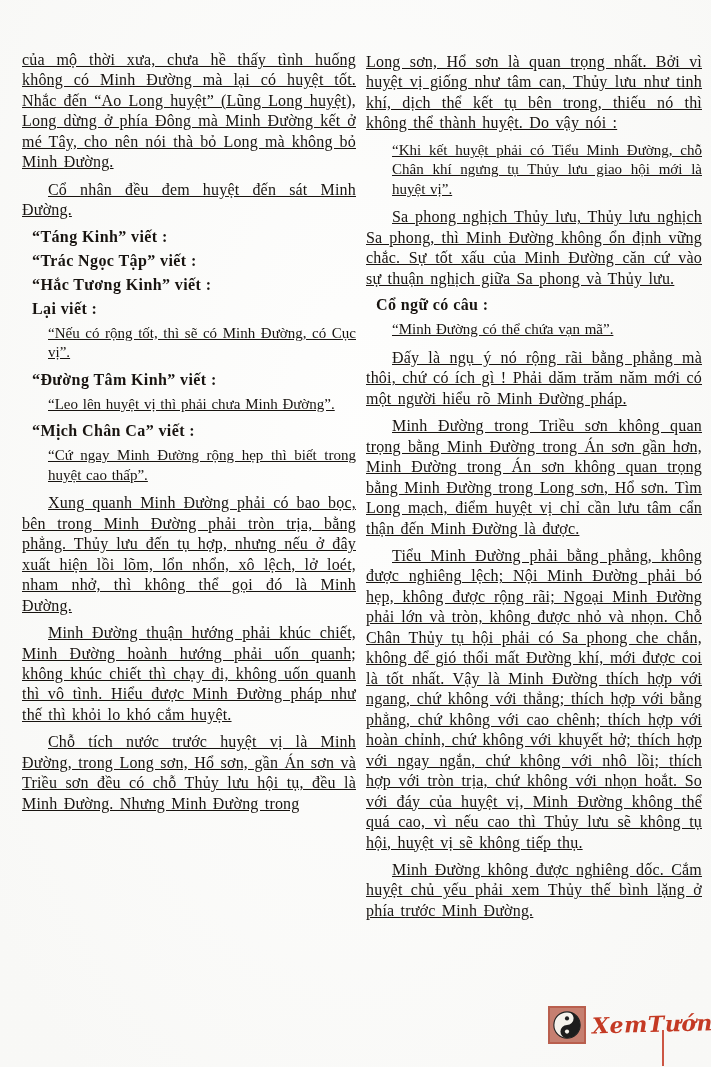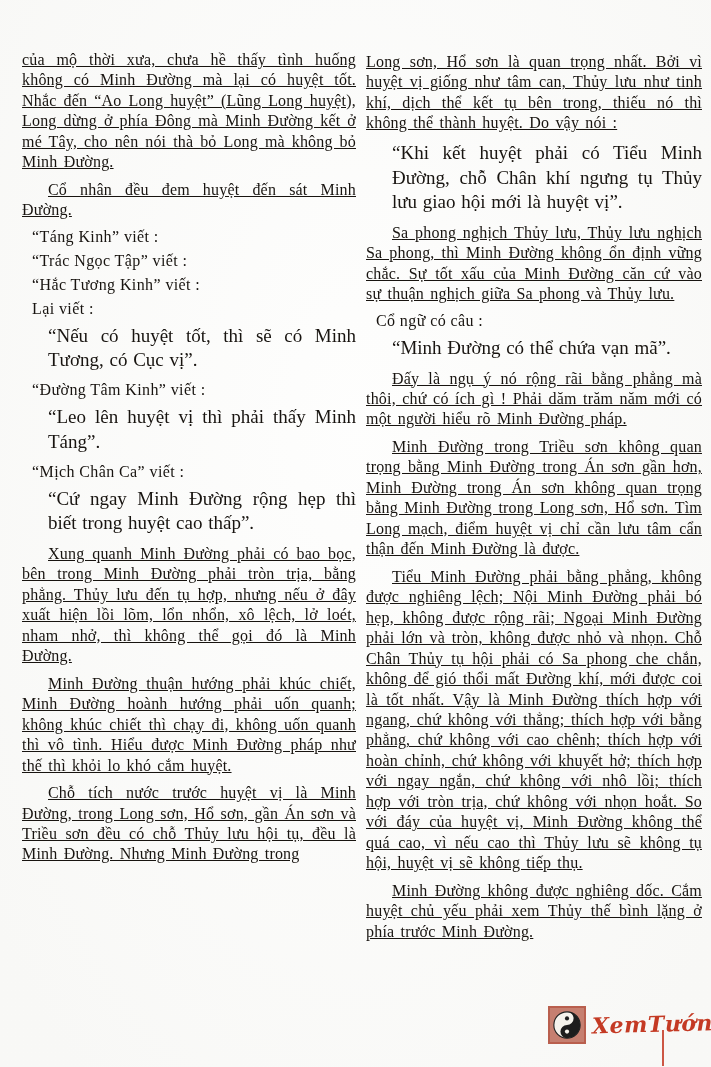--- a/index.html
+++ b/index.html
@@ -36,30 +36,31 @@
     text-indent: 26px;
     margin: 0 0 7px 0;
     word-spacing: 2px;
     letter-spacing: 0.2px;
     text-decoration: underline;
   }
   .para.continuation { text-indent: 0; }
 
   .quote-heading {
     font-size: 16px;
-    font-weight: normal;
+    font-weight: bold;
     margin: 5px 0 6px 10px;
     letter-spacing: 0.4px;
   }
   .quote {
-    font-size: 19px;
+    font-size: 15px;
     line-height: 1.3;
     text-align: justify;
     margin: 0 0 8px 26px;
     word-spacing: 1px;
+    text-decoration: underline;
   }
 
   .watermark {
     position: absolute;
     left: 548px;
     top: 1004px;
     width: 150px;
     height: 44px;
   }
   .yin-yang-box {
@@ -115,23 +116,23 @@
 
 <div class="page">
 
   <div class="column left">
     <p class="para continuation">của mộ thời xưa, chưa hề thấy tình huống không có Minh Đường mà lại có huyệt tốt. Nhắc đến “Ao Long huyệt” (Lũng Long huyệt), Long dừng ở phía Đông mà Minh Đường kết ở mé Tây, cho nên nói thà bỏ Long mà không bỏ Minh Đường.</p>
     <p class="para">Cổ nhân đều đem huyệt đến sát Minh Đường.</p>
     <p class="quote-heading">“Táng Kinh” viết :</p>
     <p class="quote-heading">“Trác Ngọc Tập” viết :</p>
     <p class="quote-heading">“Hắc Tương Kinh” viết :</p>
     <p class="quote-heading">Lại viết :</p>
-    <p class="quote">“Nếu có huyệt tốt, thì sẽ có Minh Tương, có Cục vị”.</p>
+    <p class="quote">“Nếu có rộng tốt, thì sẽ có Minh Đường, có Cục vị”.</p>
     <p class="quote-heading">“Đường Tâm Kinh” viết :</p>
-    <p class="quote">“Leo lên huyệt vị thì phải thấy Minh Táng”.</p>
+    <p class="quote">“Leo lên huyệt vị thì phải chưa Minh Đường”.</p>
     <p class="quote-heading">“Mịch Chân Ca” viết :</p>
     <p class="quote">“Cứ ngay Minh Đường rộng hẹp thì biết trong huyệt cao thấp”.</p>
     <p class="para">Xung quanh Minh Đường phải có bao bọc, bên trong Minh Đường phải tròn trịa, bằng phẳng. Thủy lưu đến tụ hợp, nhưng nếu ở đây xuất hiện lồi lõm, lổn nhổn, xô lệch, lở loét, nham nhở, thì không thể gọi đó là Minh Đường.</p>
     <p class="para">Minh Đường thuận hướng phải khúc chiết, Minh Đường hoành hướng phải uốn quanh; không khúc chiết thì chạy đi, không uốn quanh thì vô tình. Hiểu được Minh Đường pháp như thế thì khỏi lo khó cắm huyệt.</p>
     <p class="para">Chỗ tích nước trước huyệt vị là Minh Đường, trong Long sơn, Hổ sơn, gần Án sơn và Triều sơn đều có chỗ Thủy lưu hội tụ, đều là Minh Đường. Nhưng Minh Đường trong</p>
   </div>
 
   <div class="column right">
     <p class="para continuation">Long sơn, Hổ sơn là quan trọng nhất. Bởi vì huyệt vị giống như tâm can, Thủy lưu như tinh khí, dịch thể kết tụ bên trong, thiếu nó thì không thể thành huyệt. Do vậy nói :</p>
     <p class="quote">“Khi kết huyệt phải có Tiểu Minh Đường, chỗ Chân khí ngưng tụ Thủy lưu giao hội mới là huyệt vị”.</p>

